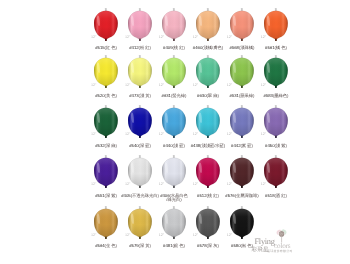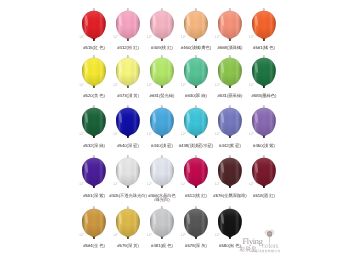--- a/index.html
+++ b/index.html
@@ -1,18 +1,18 @@
 <!DOCTYPE html>
 <html><head>
 <meta charset="utf-8">
 <title>Balloon Color Chart</title>
 <style>
   html,body{margin:0;padding:0;}
   body{width:350px;height:264px;background:#ffffff;font-family:"Liberation Sans",sans-serif;overflow:hidden;position:relative;-webkit-font-smoothing:antialiased;text-rendering:geometricPrecision;}
-  #grid{position:absolute;left:4px;top:0;width:300px;height:264px;}
+  #grid{position:absolute;left:16px;top:0;width:300px;height:264px;}
   .lbl,.sizemark,#logo div{transform:translateZ(0);}
   .cell{position:absolute;}
   .bal{display:block;}
   .sizemark{position:absolute;left:-3.2px;top:28.4px;font-size:3.7px;line-height:3.7px;color:#bdbdbd;white-space:nowrap;letter-spacing:-0.05px;}
   .lbl{position:absolute;width:50px;text-align:center;font-size:4.3px;line-height:4.6px;color:#564c4b;white-space:nowrap;letter-spacing:-0.05px;}
   .lbl [data-name="balloon-code"]{color:#2e2a29;}
 </style>
 </head>
 <body>
 

